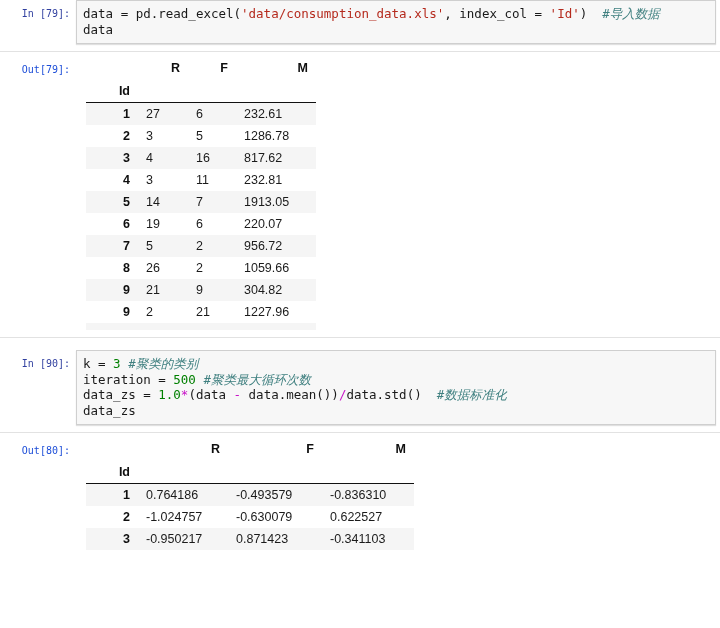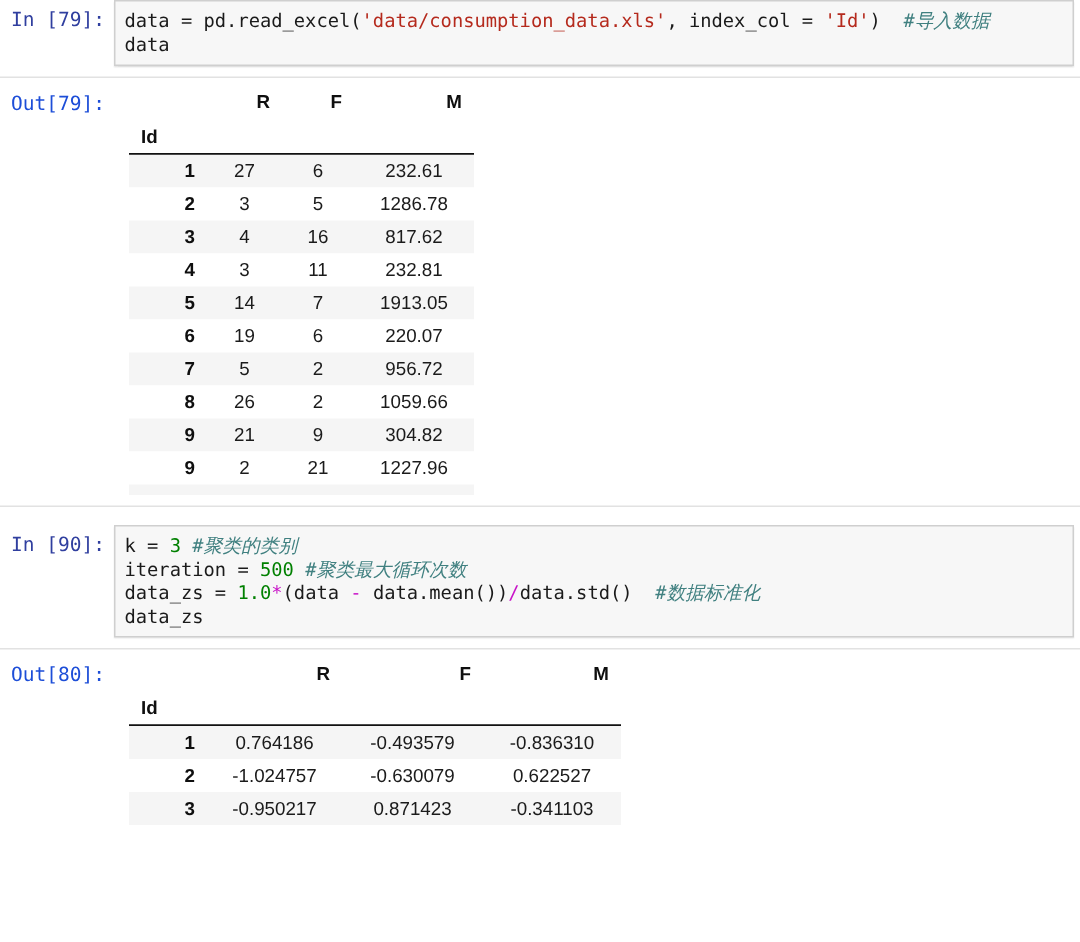--- a/index.html
+++ b/index.html
@@ -25,21 +25,21 @@
     width: 720px;
     box-sizing: border-box;
   }
   .prompt {
     width: 70px;
     min-width: 70px;
     text-align: right;
     padding-right: 6px;
     padding-top: 6px;
     font-family: "DejaVu Sans Mono", "Liberation Mono", monospace;
-    font-size: 13px;
+    font-size: 10px;
     line-height: 15px;
     letter-spacing: 0px;
     user-select: none;
     white-space: pre;
   }
   .prompt-in  { color: #303f9f; }
   .prompt-out { color: #1d4ed8; }
 
   
   .input-box {
@@ -97,40 +97,40 @@
     font-size: 12.5px;
     font-weight: bold;
     text-align: right;
     padding: 3px 8px 3px 8px;
     border: none;
     background: #ffffff;
     color: #0f0f0f;
     vertical-align: bottom;
   }
   table.df thead tr.idx-row th {
-    text-align: left;
+    text-align: right;
     border-bottom: 1.5px solid #111111;
     padding-top: 6px;
     padding-bottom: 4px;
   }
   table.df thead tr.col-row th {
     border-bottom: none;
   }
   table.df tbody th {
     font-size: 12.5px;
     font-weight: bold;
     text-align: right;
     padding: 4px 8px 4px 10px;
     border: none;
     color: #0f0f0f;
   }
   table.df tbody td {
     font-size: 12.5px;
     font-weight: normal;
-    text-align: center;
+    text-align: left;
     padding: 4px 8px 4px 8px;
     border: none;
     color: #1b1b1b;
   }
   table.df tbody tr:nth-child(odd)  { background: #f5f5f5; }
   table.df tbody tr:nth-child(even) { background: #ffffff; }
   table.df tbody tr.tail-strip {
     background: #f5f5f5;
     height: 7px;
   }

